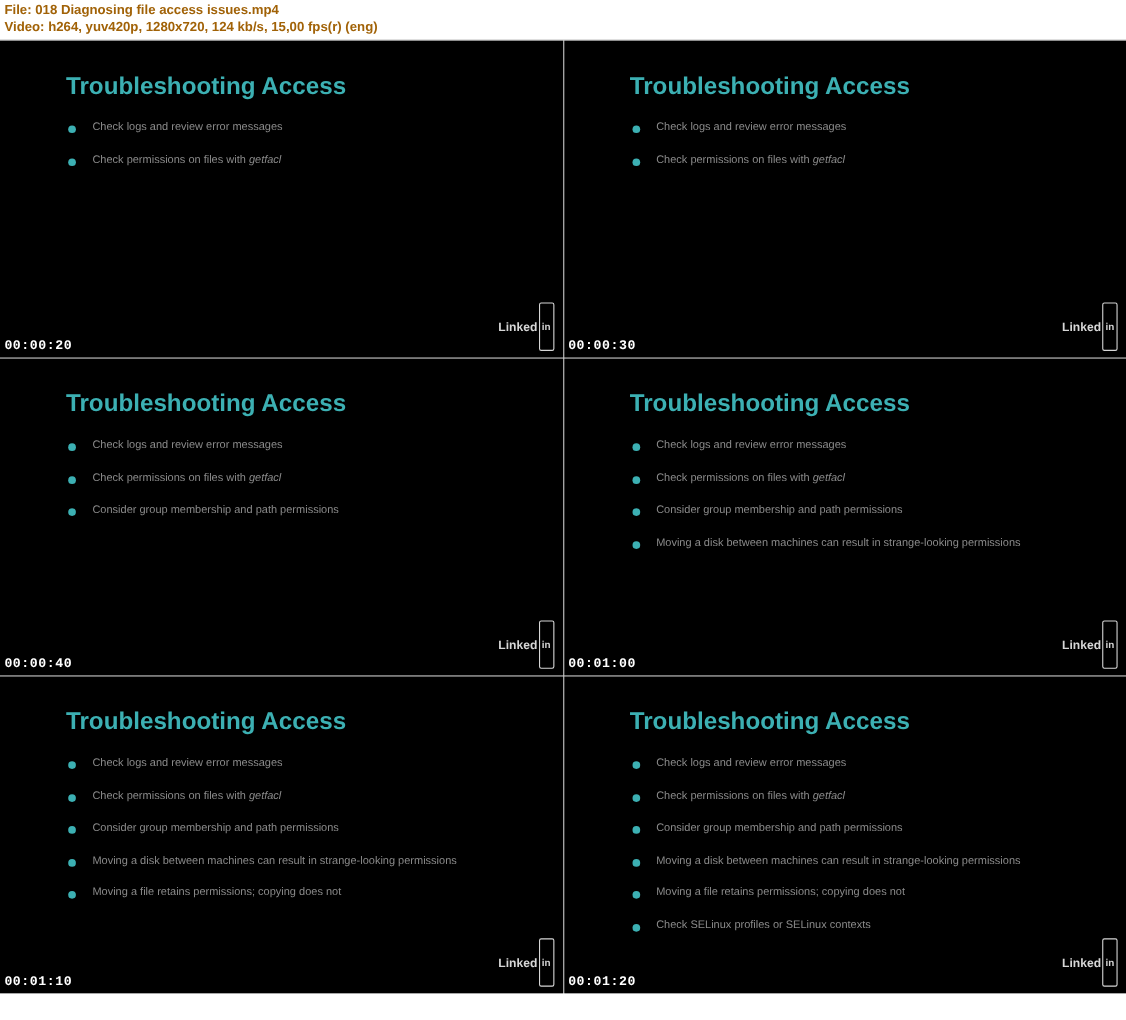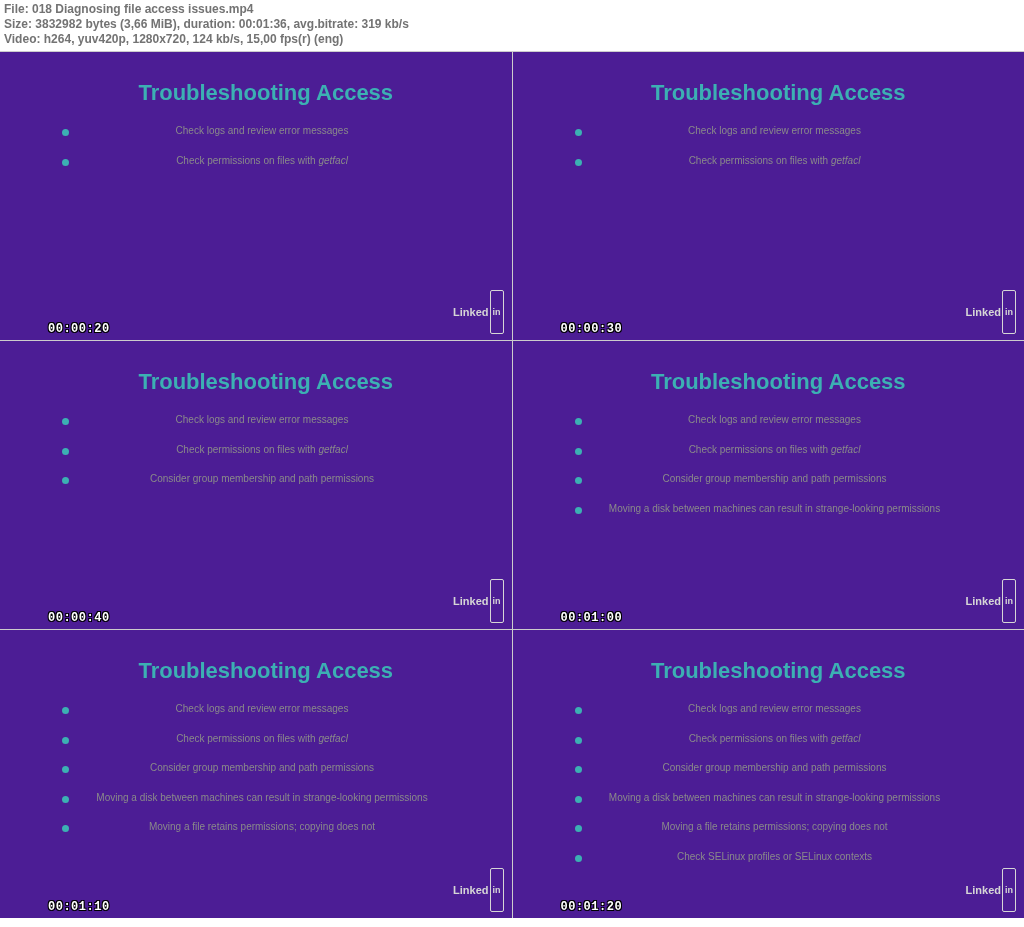--- a/index.html
+++ b/index.html
@@ -8,35 +8,34 @@
     height: 927px;
     background: #fff;
     font-family: Arial, Helvetica, sans-serif;
     overflow: hidden;
   }
   .meta {
     padding: 2px 4px 4px 4px;
     font-size: 12px;
     font-weight: bold;
     line-height: 1.25;
-    color: #737373;
+    color: #a16207;
   }
   .grid {
     display: grid;
     grid-template-columns: 1fr 1fr;
     grid-template-rows: repeat(3, 288px);
     gap: 1px;
     background: #ccc;
     border-top: 1px solid #ccc;
   }
   .frame {
     position: relative;
-    background: #4c1d95;
+    background: #000000;
     padding: 28px 40px 20px 60px;
-    text-align: center;
   }
   .frame-title {
     color: #3cb0b3;
     font-size: 22px;
     font-weight: 600;
     margin-bottom: 18px;
   }
   .bullets {
     list-style: none;
   }
@@ -65,21 +64,20 @@
   .timestamp {
     position: absolute;
     left: 4px;
     bottom: 4px;
     font-family: "Courier New", monospace;
     font-size: 12px;
     font-weight: bold;
     color: #fff;
     text-shadow: -1px -1px 0 #000, 1px -1px 0 #000, -1px 1px 0 #000, 1px 1px 0 #000;
     letter-spacing: 0.5px;
-    margin-left: 44px;
   }
   .logo {
     position: absolute;
     right: 8px;
     bottom: 6px;
     font-size: 11px;
     font-weight: bold;
     color: #d6d6d6;
   }
   .logo .box {
@@ -91,21 +89,20 @@
     line-height: 10px;
     margin-left: 1px;
     vertical-align: 1px;
   }
 </style>
 </head>
 <body>
 
 <div class="meta">
   <div>File: 018 Diagnosing file access issues.mp4</div>
-  <div>Size: 3832982 bytes (3,66 MiB), duration: 00:01:36, avg.bitrate: 319 kb/s</div>
   <div>Video: h264, yuv420p, 1280x720, 124 kb/s, 15,00 fps(r) (eng)</div>
 </div>
 
 <div class="grid" id="grid">
   <div class="frame">
     <h2 class="frame-title">Troubleshooting Access</h2>
     <ul class="bullets">
       <li><span>Check logs and review error messages</span></li>
       <li><span>Check permissions on files with </span><em>getfacl</em></li>
 

